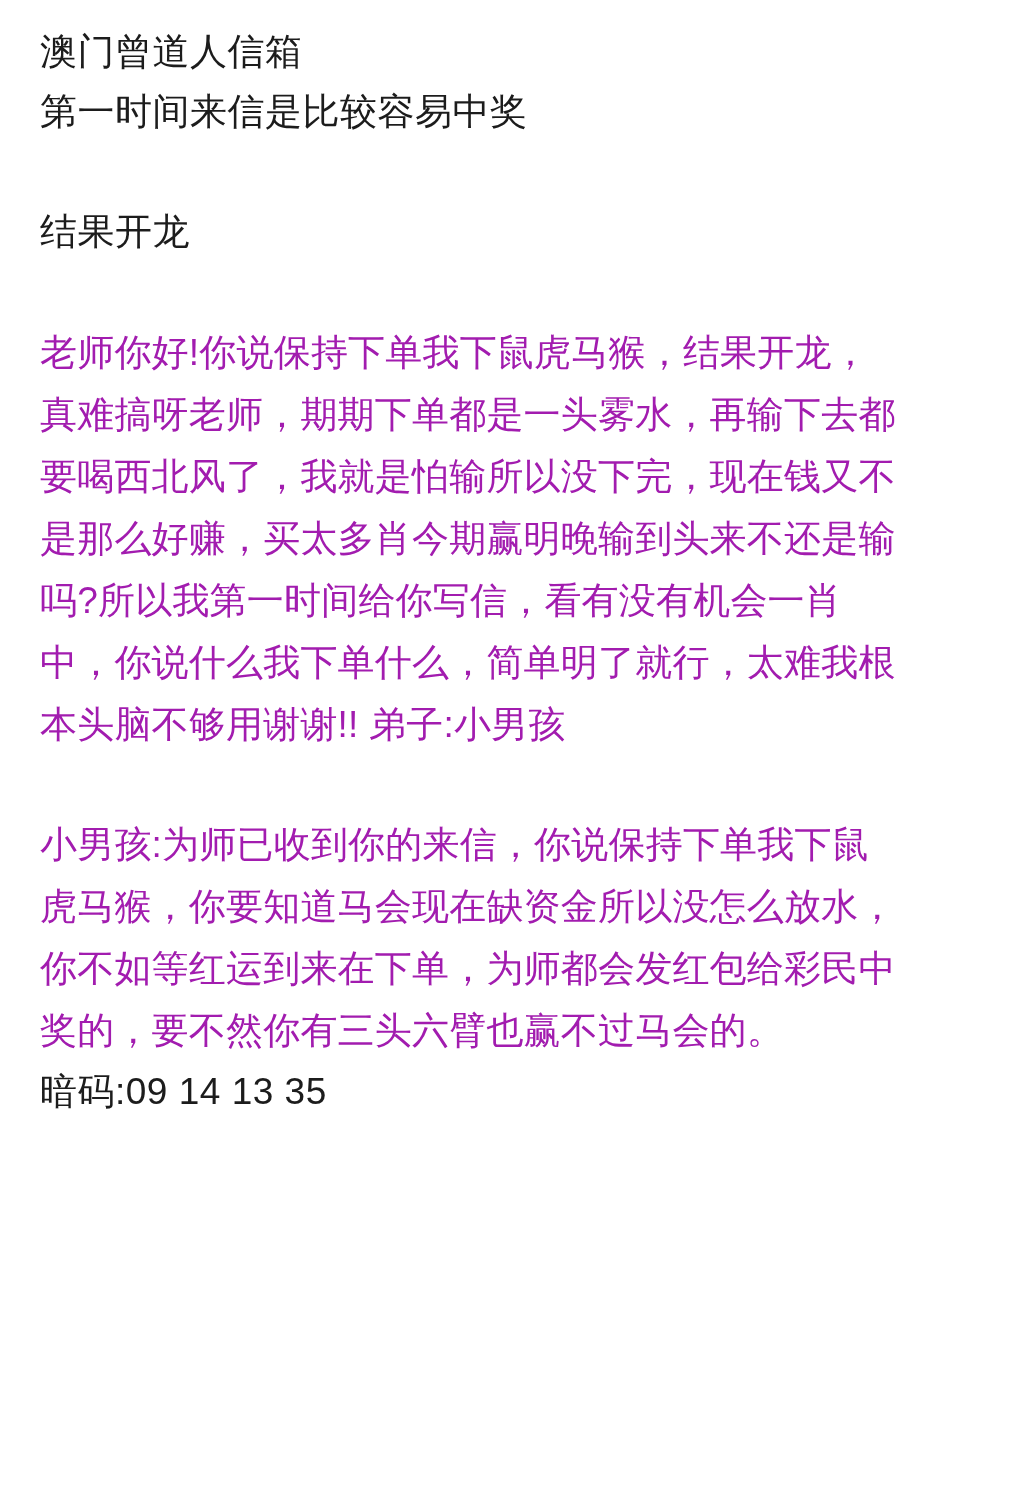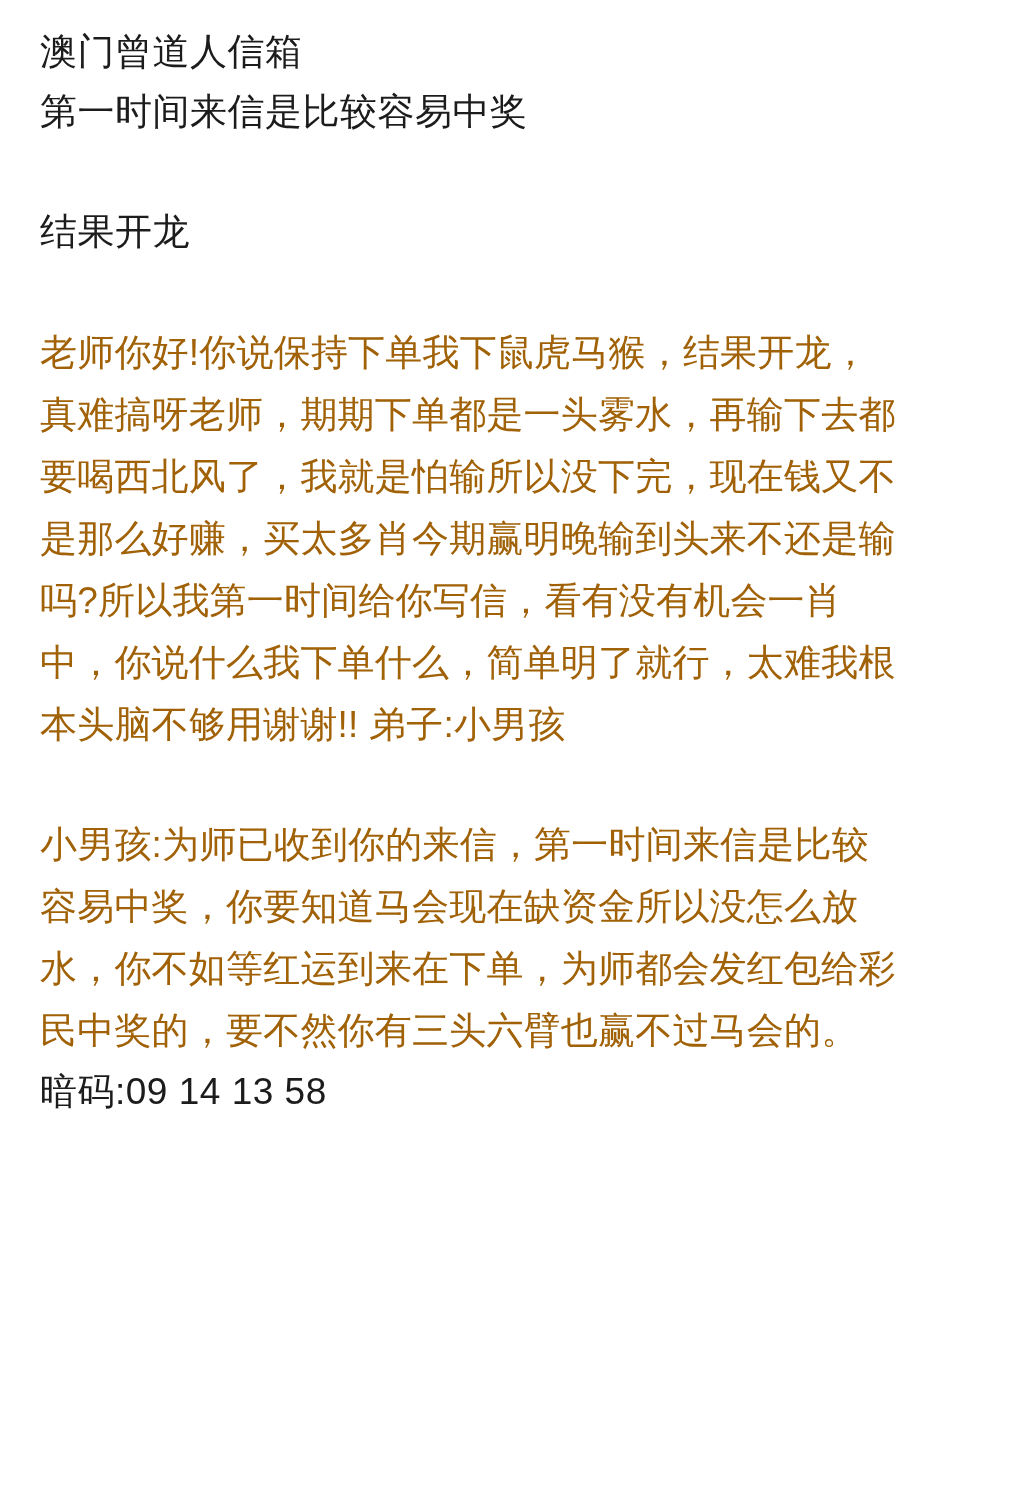--- a/index.html
+++ b/index.html
@@ -35,21 +35,21 @@
   .spacer {
     height: 60px;
   }
   .spacer-small {
     height: 58px;
   }
   .para {
     font-size: 37px;
     line-height: 62px;
     letter-spacing: 0.2px;
-    color: #a16207;
+    color: #a21caf;
     white-space: pre-wrap;
     word-break: break-word;
     text-align: left;
   }
 </style>
 </head>
 <body>
 
 <div class="page">
 
@@ -66,20 +66,20 @@
 
   <div class="spacer"></div>
 
   <div class="block">
     <div class="para">老师你好!你说保持下单我下鼠虎马猴，结果开龙，真难搞呀老师，期期下单都是一头雾水，再输下去都要喝西北风了，我就是怕输所以没下完，现在钱又不是那么好赚，买太多肖今期赢明晚输到头来不还是输吗?所以我第一时间给你写信，看有没有机会一肖中，你说什么我下单什么，简单明了就行，太难我根本头脑不够用谢谢!! 弟子:小男孩</div>
   </div>
 
   <div class="spacer-small"></div>
 
   <div class="block">
-    <div class="para">小男孩:为师已收到你的来信，第一时间来信是比较容易中奖，你要知道马会现在缺资金所以没怎么放水，你不如等红运到来在下单，为师都会发红包给彩民中奖的，要不然你有三头六臂也赢不过马会的。</div>
+    <div class="para">小男孩:为师已收到你的来信，你说保持下单我下鼠虎马猴，你要知道马会现在缺资金所以没怎么放水，你不如等红运到来在下单，为师都会发红包给彩民中奖的，要不然你有三头六臂也赢不过马会的。</div>
   </div>
 
   <div class="block">
-    <div class="line">暗码:09 14 13 58</div>
+    <div class="line">暗码:09 14 13 35</div>
   </div>
 
 </div>
 
 </body></html>

